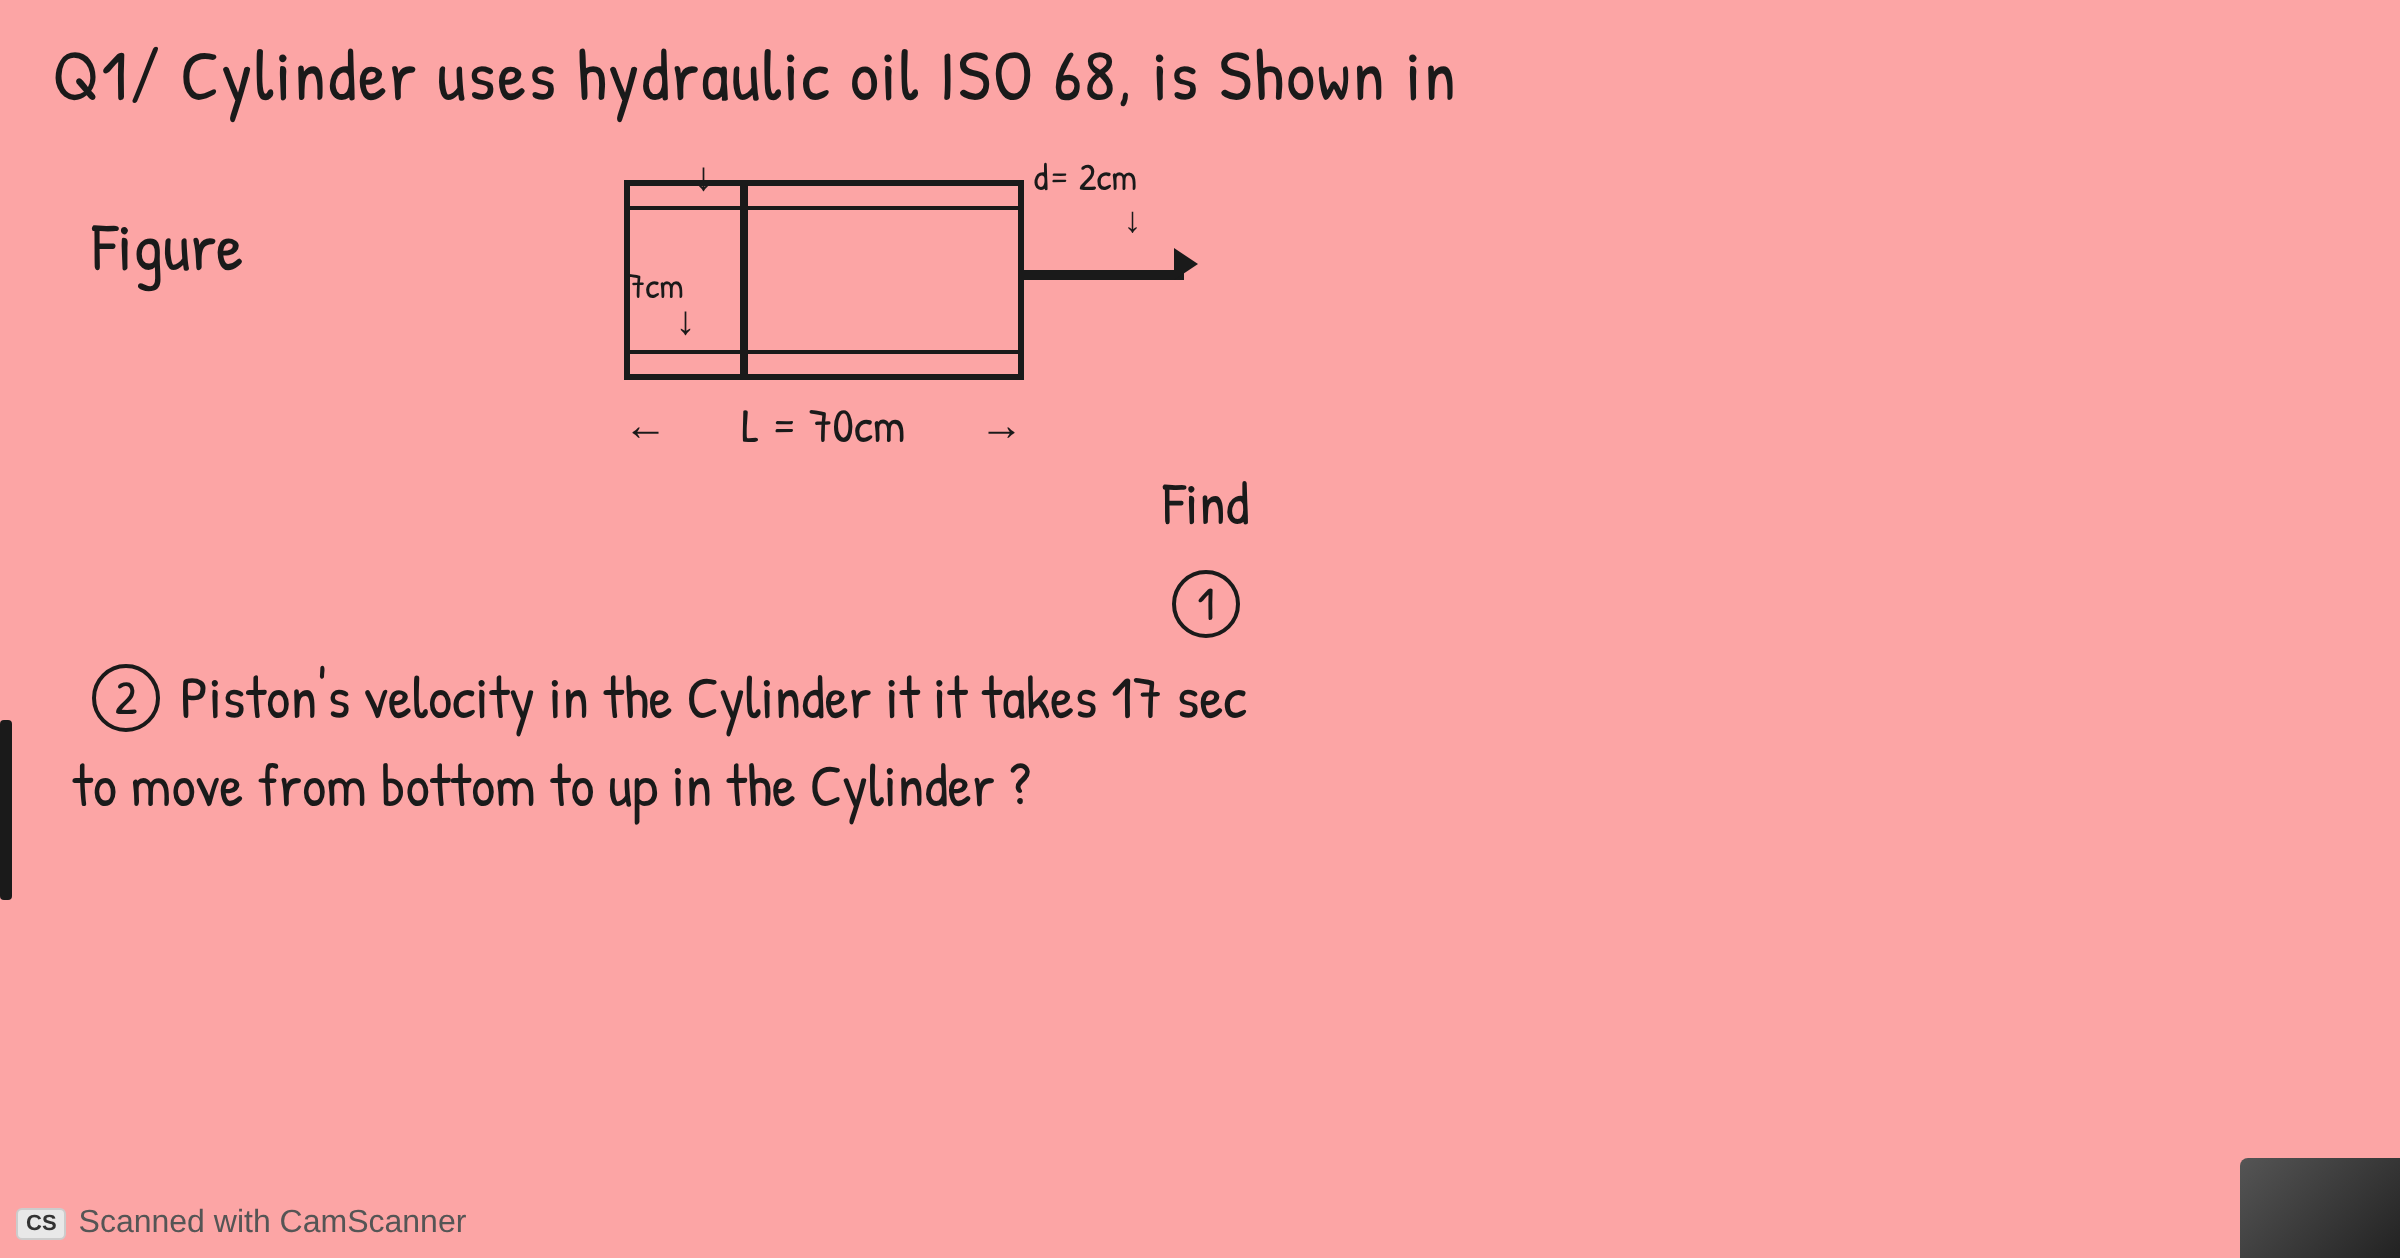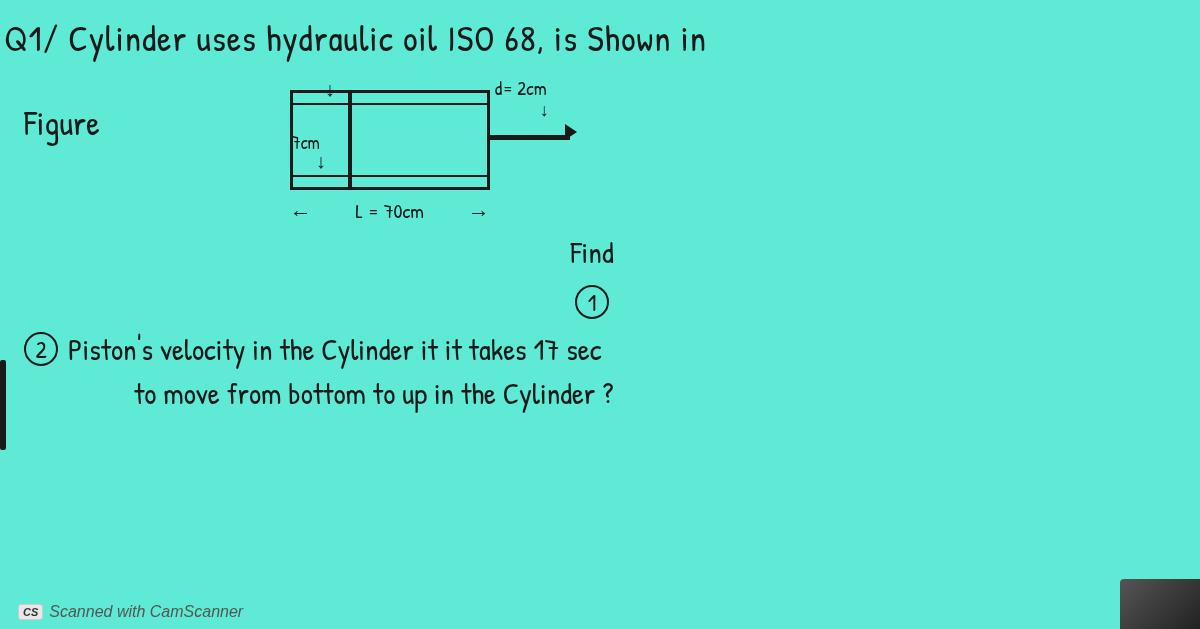--- a/index.html
+++ b/index.html
@@ -8,23 +8,23 @@
       height: 629px;
       background: #ffffff;
       font-family: 'Georgia', serif;
       overflow: hidden;
       position: relative;
     }
 
     .page-content {
       width: 1200px;
       height: 629px;
-      background: #5eead4;
+      background: #fca5a5;
       position: relative;
-      padding: 10px 30px 10px 4px;
+      padding: 10px 30px 10px 26px;
     }
 
     .line1 {
       font-family: 'Patrick Hand', 'Segoe Script', 'Comic Sans MS', cursive;
       font-size: 36px;
       color: #1a1a1a;
       margin-top: 5px;
       line-height: 1.3;
       letter-spacing: 1px;
     }
@@ -205,31 +205,29 @@
       align-items: center;
       gap: 10px;
       margin-left: 10px;
     }
 
     .find-line4 {
       font-family: 'Patrick Hand', 'Segoe Script', 'Comic Sans MS', cursive;
       font-size: 30px;
       color: #1a1a1a;
       line-height: 1.4;
-      margin-left: 120px;
     }
 
     .footer {
       position: absolute;
       bottom: 8px;
-      left: 18px;
+      left: 8px;
       display: flex;
       align-items: center;
       gap: 6px;
-      font-style: italic;
     }
 
     .cs-badge {
       background: #e8e8e8;
       border: 1px solid #ccc;
       border-radius: 3px;
       font-size: 11px;
       font-family: Arial, sans-serif;
       padding: 1px 4px;
       color: #333;
@@ -297,21 +295,21 @@
       <div class="cyl-rod-arrow"></div>
 
       <div class="label-7cm">7cm</div>
 
       <div class="arrow-down-inner">↓</div>
 
       <div style="position:absolute; left:20px; top:122px; display:flex; align-items:center; width:200px;">
 
         <span style="font-family:'Comic Sans MS',cursive; font-size:22px; color:#1a1a1a;">←</span>
 
-        <span style="font-family:'Patrick Hand','Segoe Script','Comic Sans MS',cursive; font-size:20px; color:#1a1a1a; flex:1; text-align:center;">L = 70cm</span>
+        <span style="font-family:'Patrick Hand','Segoe Script','Comic Sans MS',cursive; font-size:24px; color:#1a1a1a; flex:1; text-align:center;">L = 70cm</span>
 
         <span style="font-family:'Comic Sans MS',cursive; font-size:22px; color:#1a1a1a;">→</span>
       </div>
     </div>
   </div>
 
   <div class="find-section">
 
     <div class="find-line1">
       <span style="font-family:'Patrick Hand','Segoe Script','Comic Sans MS',cursive; font-size:30px;">Find</span>

